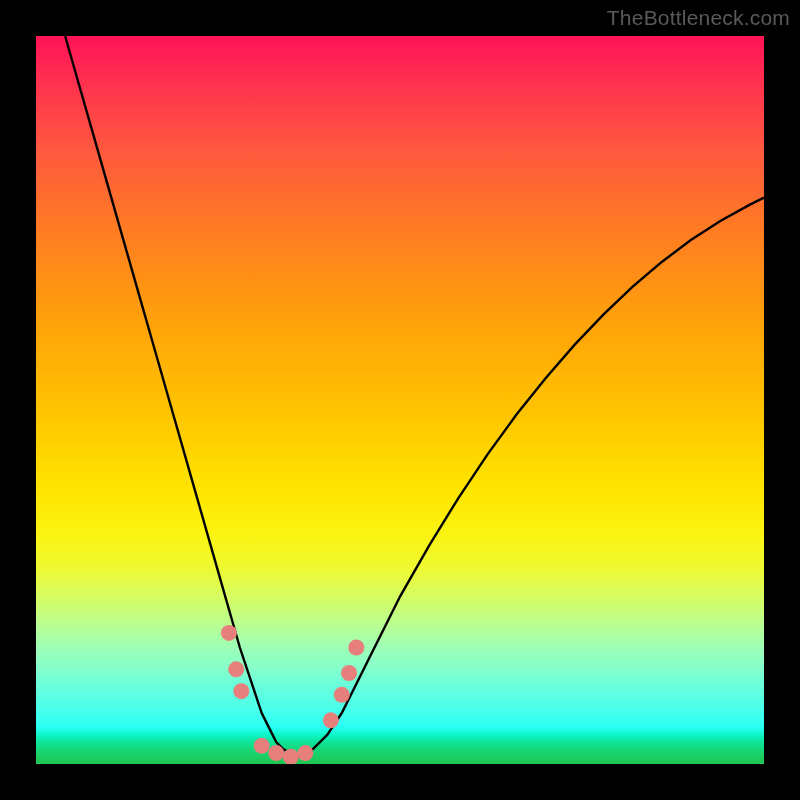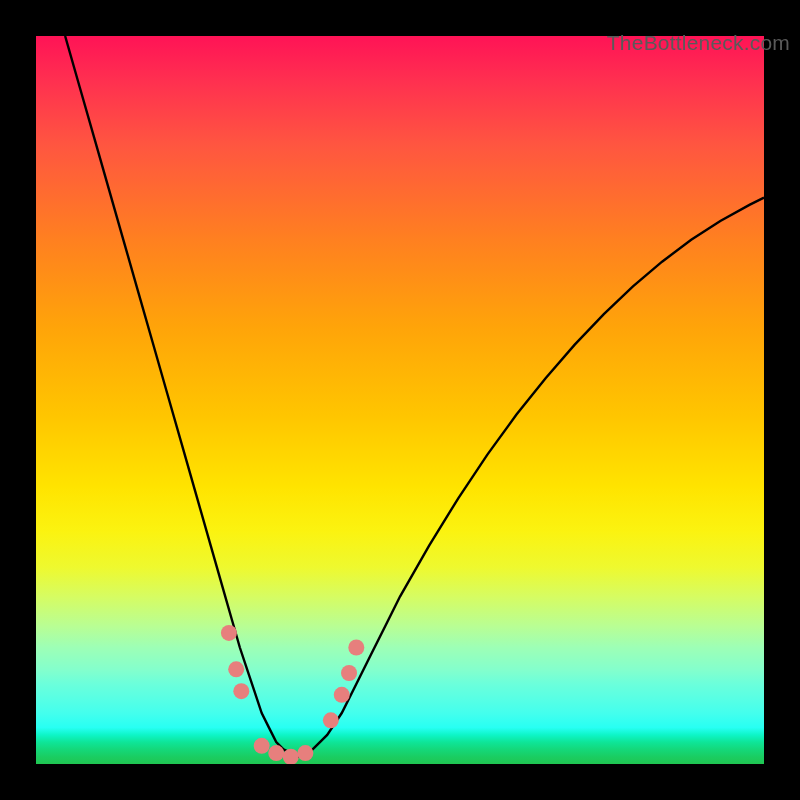--- a/index.html
+++ b/index.html
@@ -61,21 +61,20 @@
   .watermark {
     position: absolute;
     top: 6px;
     right: 10px;
     color: #5a5a5a;
     font-size: 21px;
     font-weight: 500;
     letter-spacing: 0.2px;
     z-index: 5;
     user-select: none;
-    margin-top: 25px;
   }
   svg.curves {
     position: absolute;
     left: 0;
     top: 0;
     width: 100%;
     height: 100%;
     overflow: visible;
   }
 </style>

